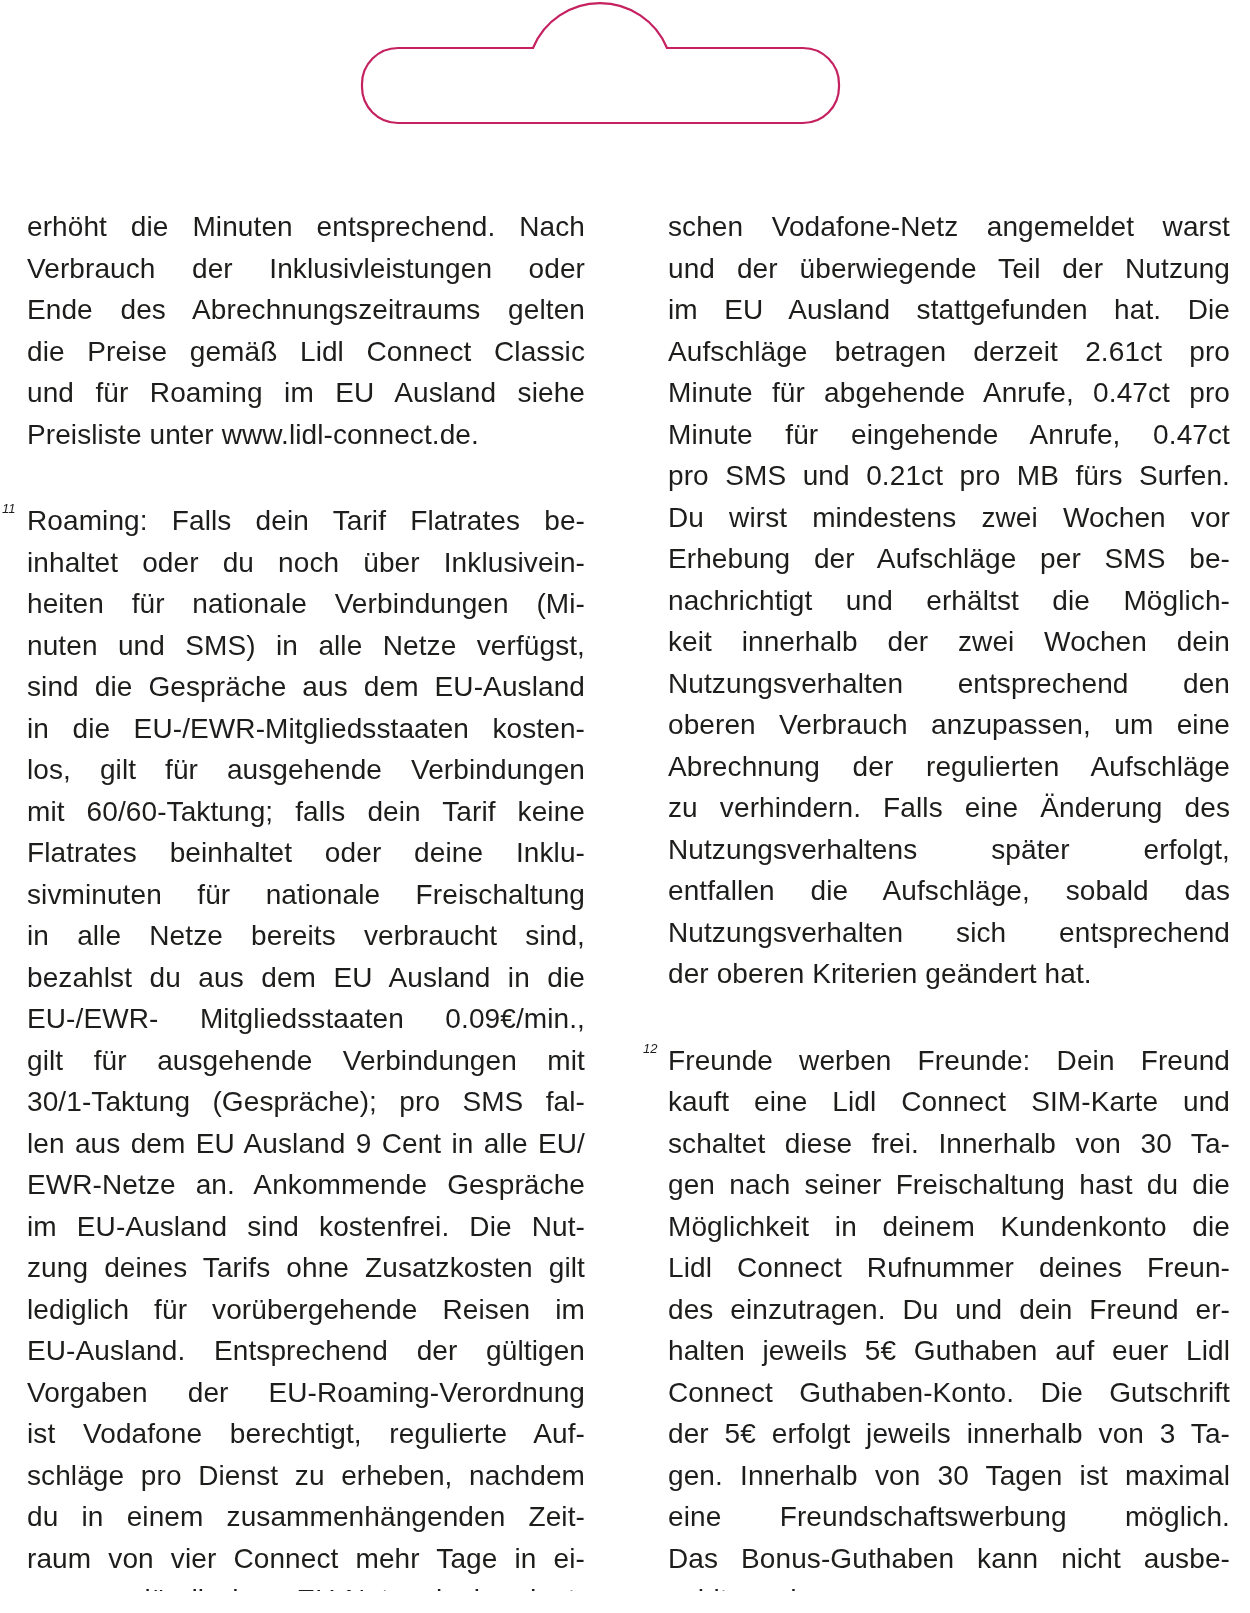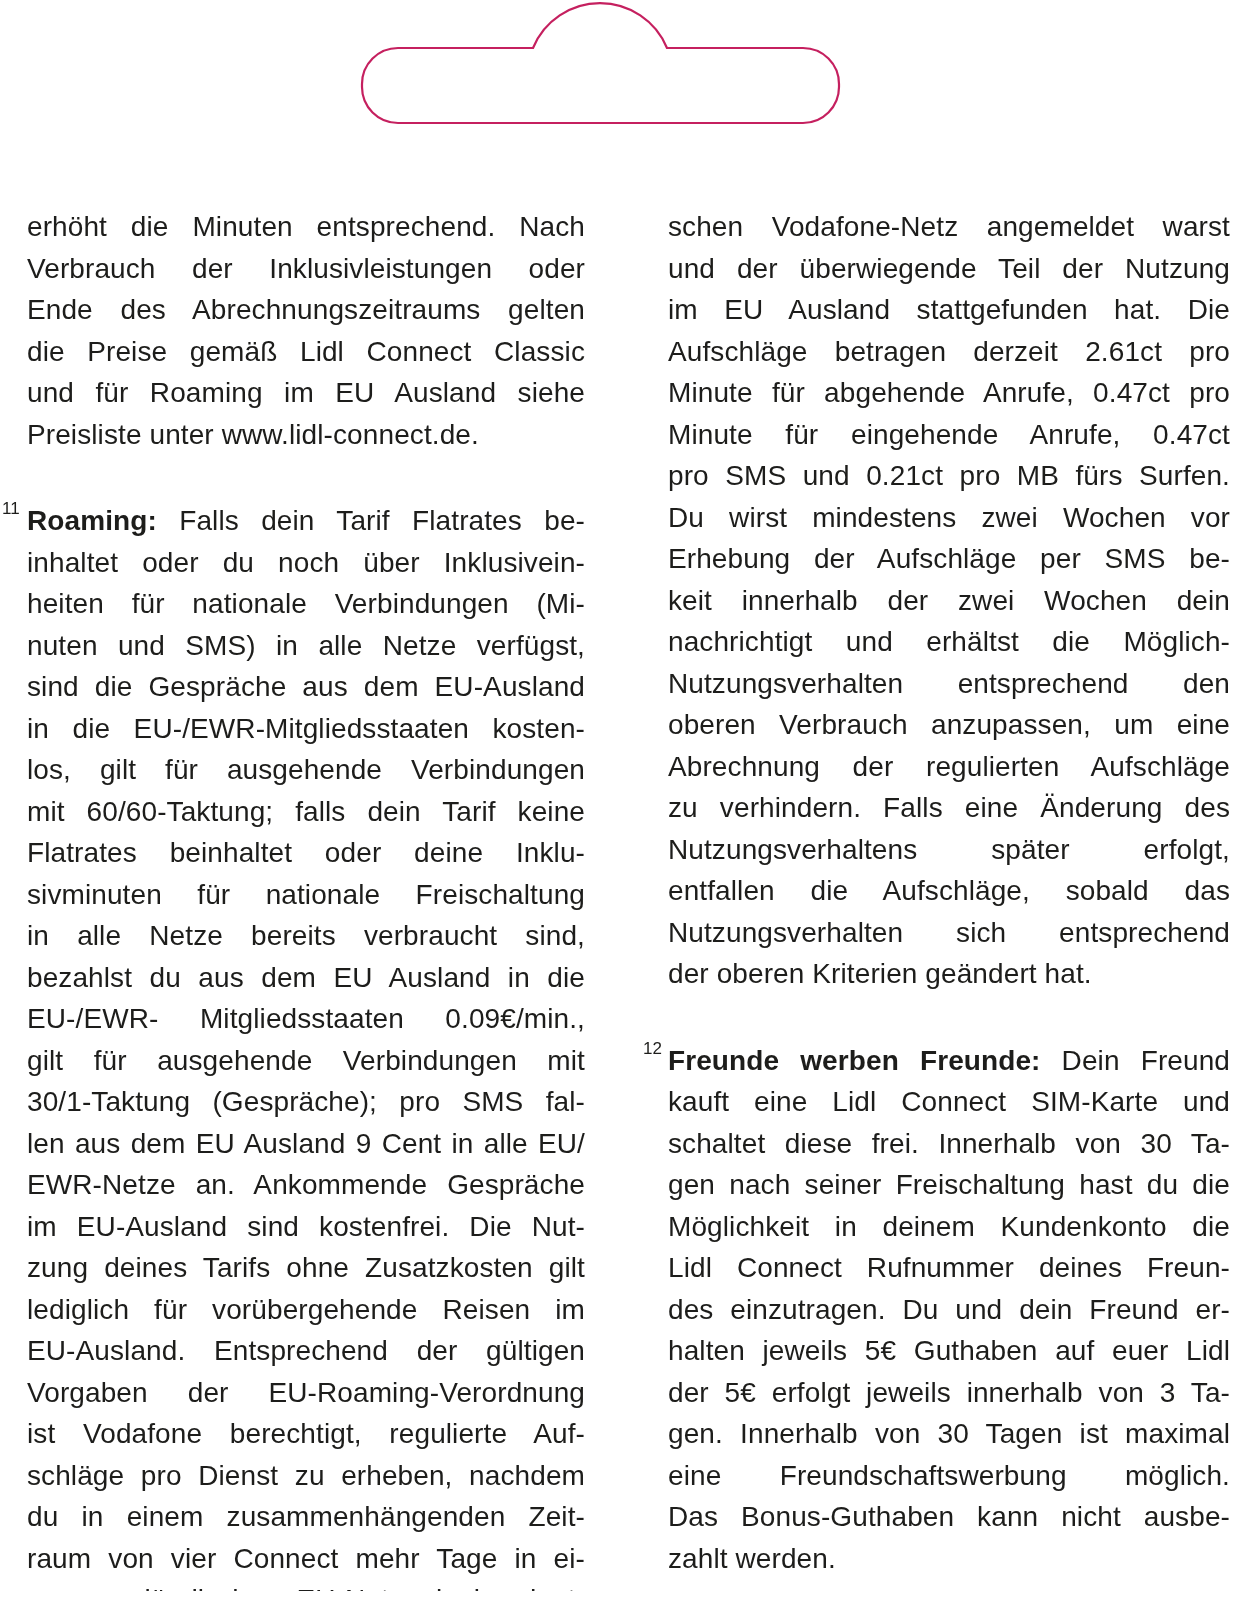--- a/index.html
+++ b/index.html
@@ -23,24 +23,24 @@
   .col-right { left:668px; width:562px; }
   .para { position:relative; }
   .para + .para { margin-top:45px; }
   .tline {
     text-align:justify;
     text-align-last:justify;
     height:41.5px;
     overflow:hidden;
   }
   .tline.last { text-align-last:left; }
-  .lead { font-weight:bold; }
+  .lead { font-weight:normal; }
   .fnref {
     position:absolute; left:-25px; top:0px;
-    font-size:17px; line-height:17px; font-weight:normal;
+    font-size:13px; line-height:17px; font-weight:normal;font-style:italic;
   }
 </style>
 </head>
 <body>
 
 <div class="page">
 
   <svg class="diecut" viewBox="0 0 520 135" aria-hidden="true">
     <path d="M 188 48 A 72.5 72.5 0 0 1 322 48 L 458 48 A 36 36 0 0 1 494 84 L 494 87 A 36 36 0 0 1 458 123 L 53 123 A 36 36 0 0 1 17 87 L 17 84 A 36 36 0 0 1 53 48 Z" fill="none" stroke-width="2.2" stroke="#c5205f"></path>
   </svg>
@@ -93,22 +93,22 @@
     <div class="para">
         <div class="tline">schen Vodafone-Netz angemeldet warst</div>
         <div class="tline">und der überwiegende Teil der Nutzung</div>
         <div class="tline">im EU Ausland stattgefunden hat. Die</div>
         <div class="tline">Aufschläge betragen derzeit 2.61ct pro</div>
         <div class="tline">Minute für abgehende Anrufe, 0.47ct pro</div>
         <div class="tline">Minute für eingehende Anrufe, 0.47ct</div>
         <div class="tline">pro SMS und 0.21ct pro MB fürs Surfen.</div>
         <div class="tline">Du wirst mindestens zwei Wochen vor</div>
         <div class="tline">Erhebung der Aufschläge per SMS be-</div>
+        <div class="tline">nachrichtigt und erhältst die Möglich-</div>
         <div class="tline">keit innerhalb der zwei Wochen dein</div>
-        <div class="tline">nachrichtigt und erhältst die Möglich-</div>
         <div class="tline">Nutzungsverhalten entsprechend den</div>
         <div class="tline">oberen Verbrauch anzupassen, um eine</div>
         <div class="tline">Abrechnung der regulierten Aufschläge</div>
         <div class="tline">zu verhindern. Falls eine Änderung des</div>
         <div class="tline">Nutzungsverhaltens später erfolgt,</div>
         <div class="tline">entfallen die Aufschläge, sobald das</div>
         <div class="tline">Nutzungsverhalten sich entsprechend</div>
         <div class="tline last">der oberen Kriterien geändert hat.</div>
       </div>
 
@@ -116,20 +116,21 @@
       <span class="fnref">12</span>
       <div class="tline"><b class="lead">Freunde werben Freunde:</b><span> Dein Freund</span></div>
       <div>
           <div class="tline">kauft eine Lidl Connect SIM-Karte und</div>
           <div class="tline">schaltet diese frei. Innerhalb von 30 Ta-</div>
           <div class="tline">gen nach seiner Freischaltung hast du die</div>
           <div class="tline">Möglichkeit in deinem Kundenkonto die</div>
           <div class="tline">Lidl Connect Rufnummer deines Freun-</div>
           <div class="tline">des einzutragen. Du und dein Freund er-</div>
           <div class="tline">halten jeweils 5€ Guthaben auf euer Lidl</div>
+          <div class="tline">Connect Guthaben-Konto. Die Gutschrift</div>
           <div class="tline">der 5€ erfolgt jeweils innerhalb von 3 Ta-</div>
           <div class="tline">gen. Innerhalb von 30 Tagen ist maximal</div>
           <div class="tline">eine Freundschaftswerbung möglich.</div>
           <div class="tline">Das Bonus-Guthaben kann nicht ausbe-</div>
           <div class="tline last">zahlt werden.</div>
         </div>
     </div>
   </div>
 
 </div>

